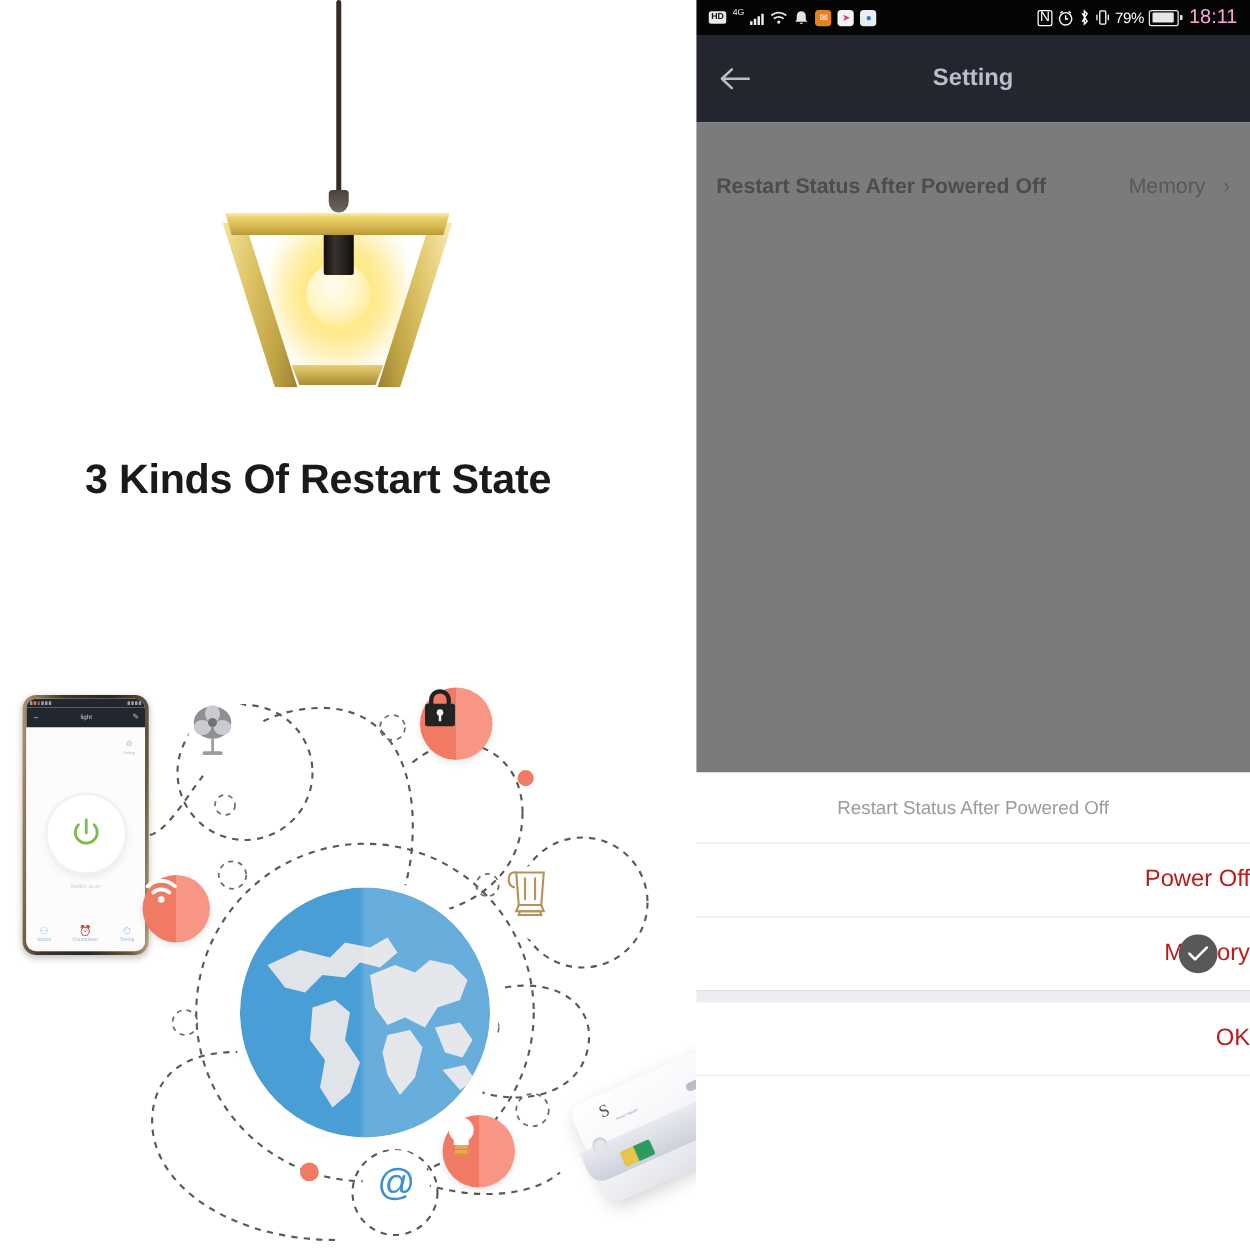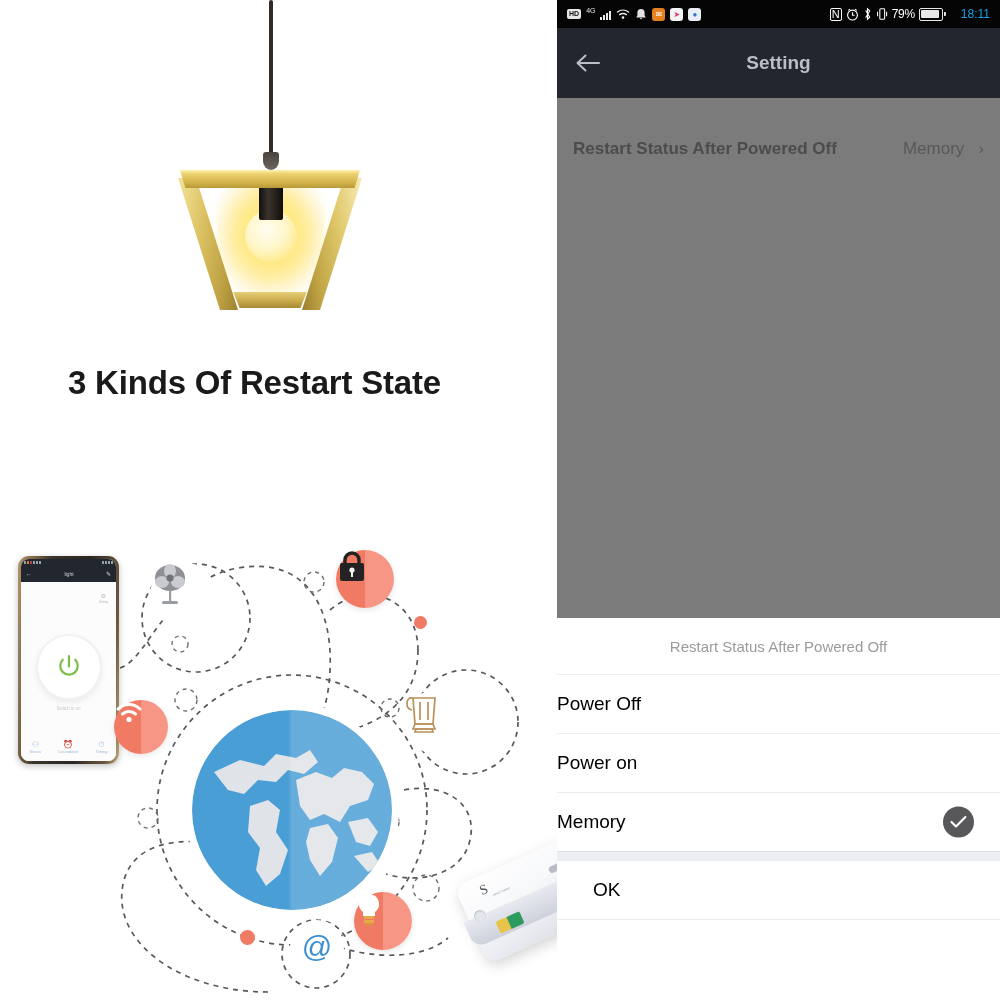--- a/index.html
+++ b/index.html
@@ -127,42 +127,42 @@
   .g4{color:#e9e9e9;font-size:7px;position:relative;top:-4px;}
   .sig{display:flex;align-items:flex-end;gap:1px;height:11px;}
   .sig i{display:block;width:2px;background:#e9e9e9;}
   .sig i:nth-child(1){height:3px}.sig i:nth-child(2){height:5px}
   .sig i:nth-child(3){height:7px}.sig i:nth-child(4){height:9px}
   .appico{width:13px;height:13px;border-radius:3px;display:flex;align-items:center;justify-content:center;font-size:8px;color:#fff;}
   .battnum{font-size:12px;color:#fff;letter-spacing:-.3px;}
   .battery{width:22px;height:11px;border:1.4px solid #e6e6e6;border-radius:2px;position:relative;}
   .battery::after{content:"";position:absolute;right:-4px;top:3px;width:2px;height:4px;background:#e6e6e6;border-radius:0 1px 1px 0;}
   .battery > i{display:block;position:absolute;left:1.5px;top:1.5px;bottom:1.5px;width:80%;background:#e6e6e6;border-radius:1px;}
-  .clock{font-size:12px;color:#0ea5e9;margin-left:14px;}
+  .clock{font-size:16px;color:#f9a8d4;margin-left:4px;}
 
   .navbar{position:absolute;left:0;top:28px;width:443px;height:70px;background:#23262f;}
   .nav-back{position:absolute;left:14px;top:50%;transform:translateY(-50%);width:34px;height:34px;
      display:flex;align-items:center;justify-content:center;cursor:pointer;}
   .nav-title{position:absolute;left:0;right:0;top:50%;transform:translateY(-50%);
      text-align:center;color:#b9bec9;font-size:19px;font-weight:bold;}
 
   .content{position:absolute;left:0;top:98px;width:443px;height:520px;background:#7b7b7b;}
   .row-setting{position:absolute;left:0;top:21px;width:443px;height:60px;display:flex;align-items:center;
      padding:0 16px;box-sizing:border-box;justify-content:space-between;}
   .row-setting-label{color:#4c4c4c;font-size:17px;font-weight:bold;}
   .row-setting-right{display:flex;align-items:center;gap:14px;}
   .row-setting-value{color:#585858;font-size:17px;}
   .chev{color:#5d5d5d;font-size:17px;}
   .desc{position:absolute;left:16px;top:98px;width:412px;color:#4f4f4f;font-size:14.5px;line-height:27px;}
 
   .sheet{position:absolute;left:0;top:618px;width:443px;height:382px;background:#fff;}
   .sheet-title{height:56px;display:flex;align-items:center;justify-content:center;
      color:#9b9b9b;font-size:15px;}
-  .sheet-row{height:58px;display:flex;align-items:center;justify-content:flex-start;position:relative;
-     border-top:1px solid #ededed;color:#000000;font-size:19px;cursor:pointer;}
+  .sheet-row{height:58px;display:flex;align-items:center;justify-content:flex-end;position:relative;
+     border-top:1px solid #ededed;color:#b91c1c;font-size:19px;cursor:pointer;}
   .sheet-row.selected .check{position:absolute;right:26px;top:50%;transform:translateY(-50%);
      width:31px;height:31px;border-radius:50%;background:#58585a;display:flex;align-items:center;justify-content:center;}
   .gap-band{height:9px;background:#eceef3;border-top:1px solid #e0e2e8;}
   .sheet-row.ok{border-top:none;padding-left:36px;}
   .sheet-end{border-top:1px solid #ededed;height:1px;}
 </style>
 </head>
 <body>
 
 <div class="page">
@@ -425,23 +425,20 @@
       </div>
     </div>
 
     <div class="sheet">
       <div class="sheet-title">Restart Status After Powered Off</div>
 
       <div class="sheet-row">
         <span>Power Off</span>
       </div>
 
-      <div class="sheet-row">
-        <span>Power on</span>
-      </div>
 
       <div class="sheet-row selected">
         <span>Memory</span>
         <span class="check">
           <svg width="17" height="13" viewBox="0 0 17 13">
             <path d="M1.5 6.4 L6 11 L15.4 1.6" fill="none" stroke="#ffffff" stroke-width="2.1" stroke-linecap="round" stroke-linejoin="round"></path>
           </svg>
         </span>
       </div>
 

